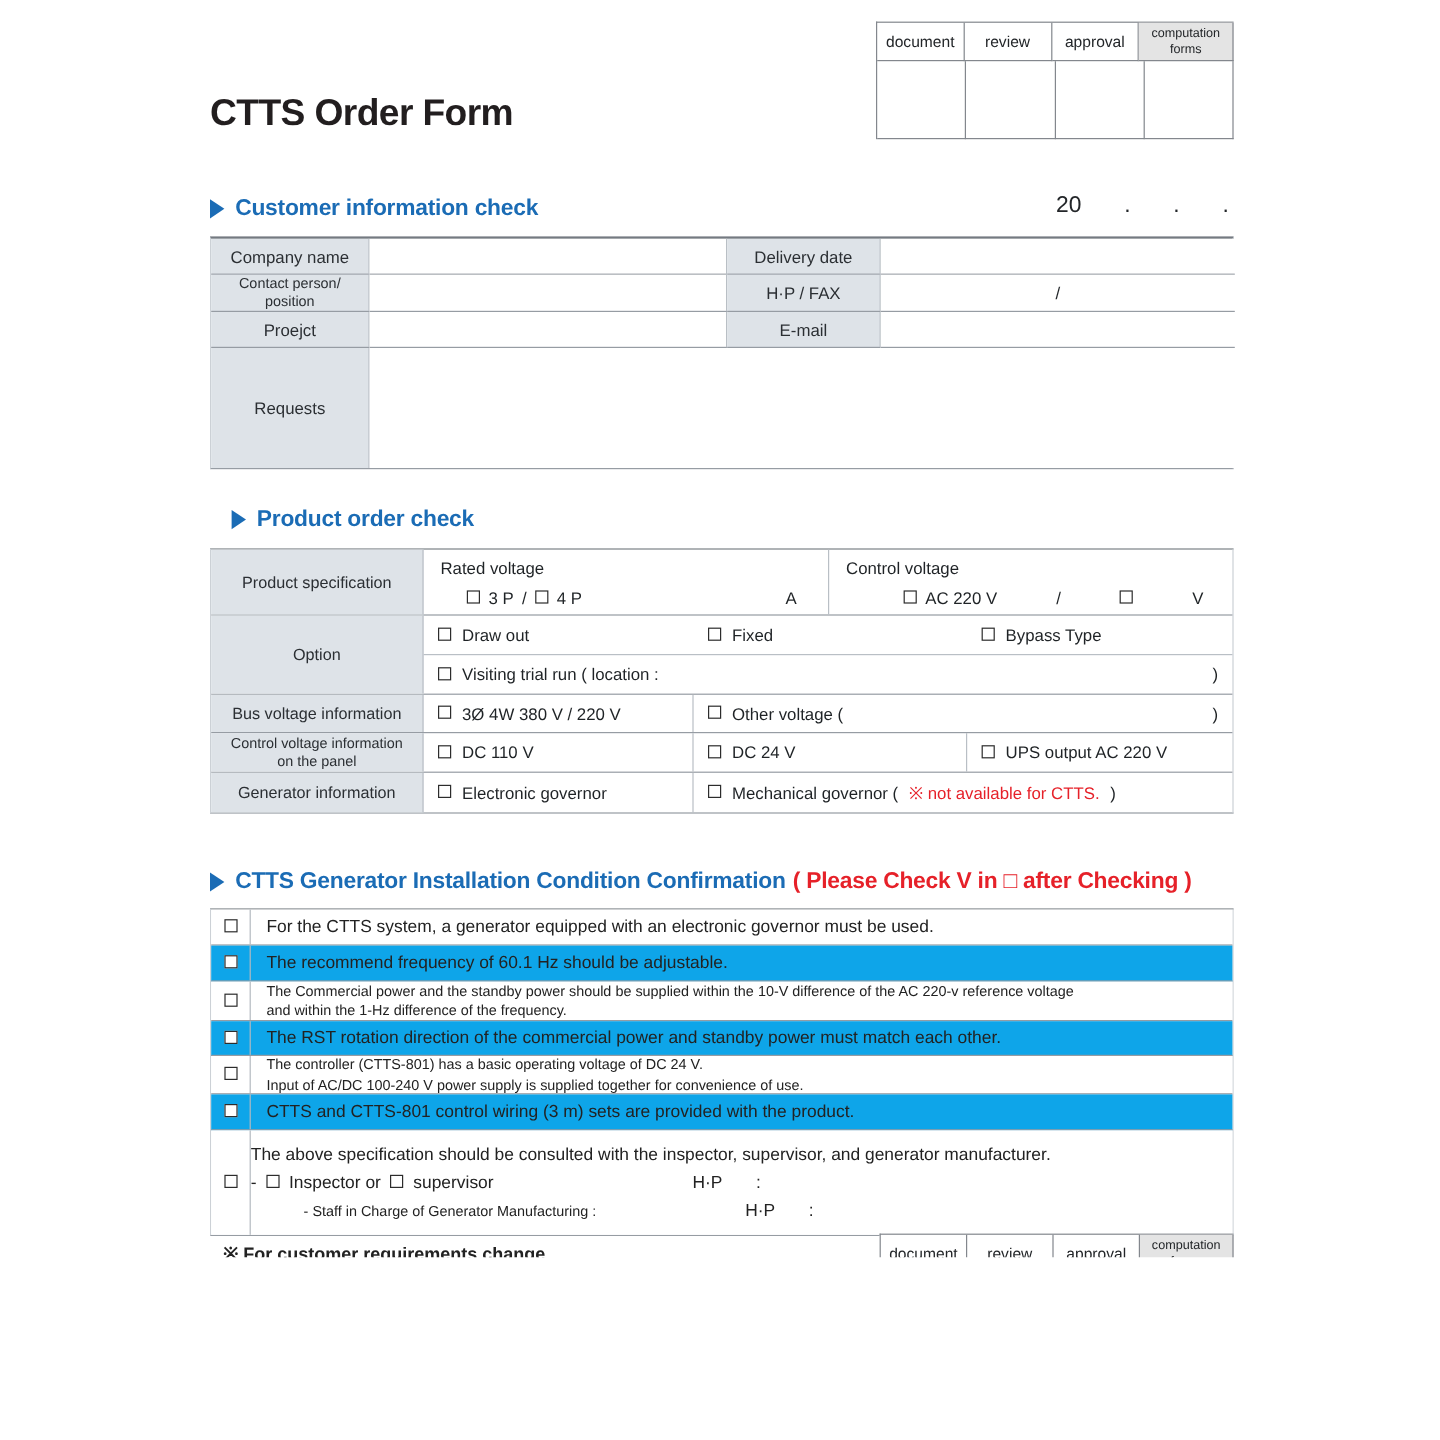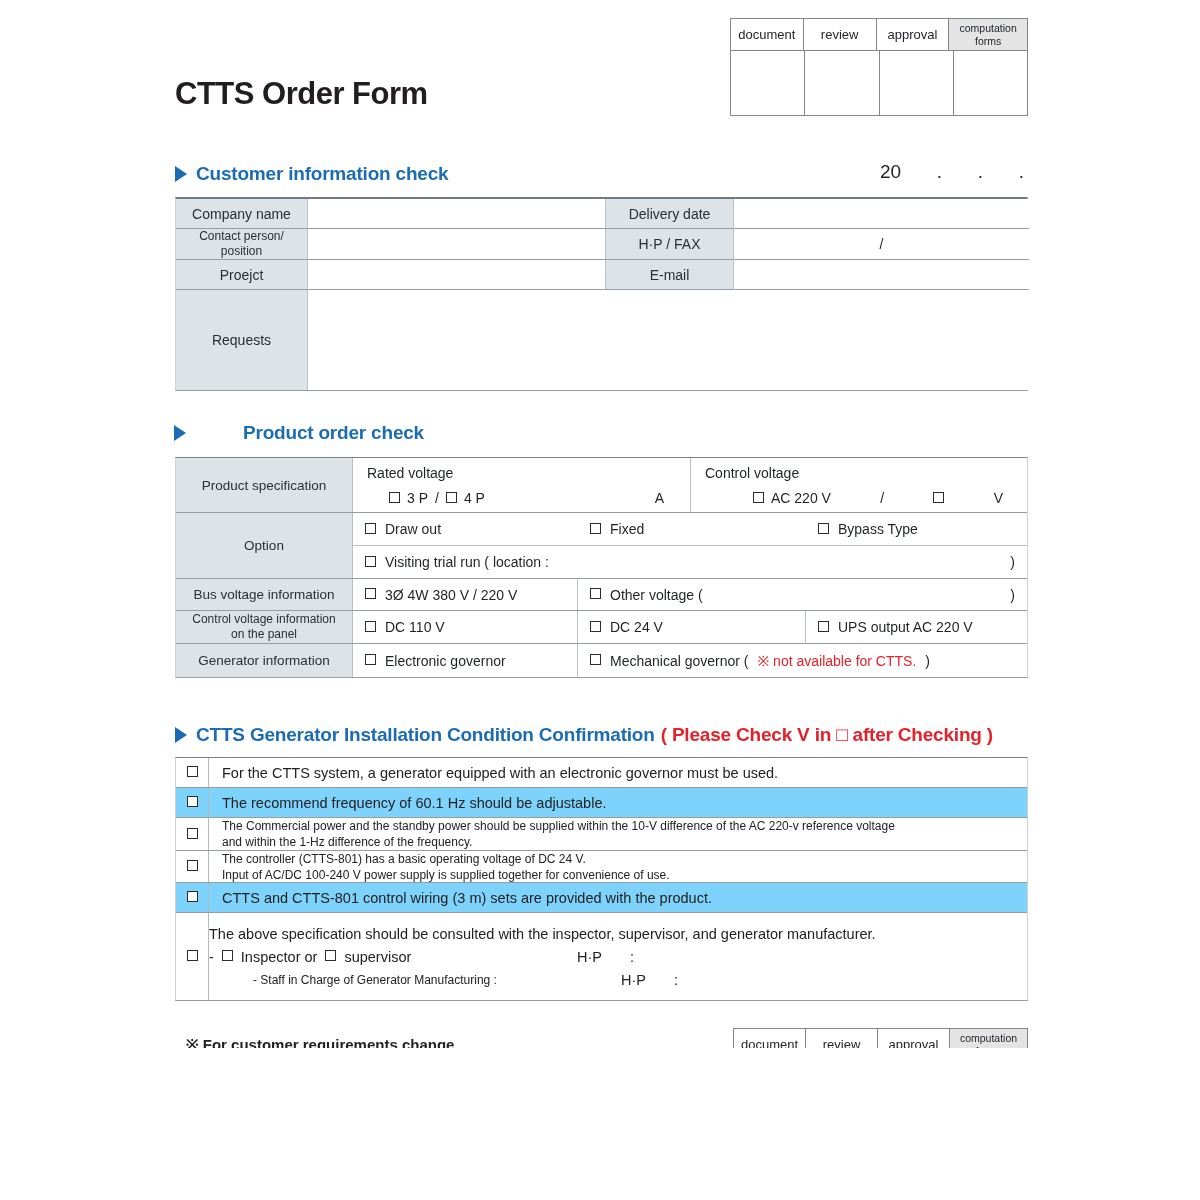--- a/index.html
+++ b/index.html
@@ -77,26 +77,26 @@
   .grow { flex:1 1 auto; }
   .paren-right { margin-left:auto; padding-right:12px; }
   .red-note { color:#e62129; }
 
   
   .chk { position:absolute; left:175px; top:757px; width:853px;
          border-top:1.5px solid #7b8187; border-bottom:1px solid #969ca3;
          border-left:1px solid #ccd1d6; border-right:1px solid #ccd1d6; }
   .chk-row { display:flex; border-bottom:1px solid #969ca3; background:#fff; }
   .chk-row:last-child { border-bottom:none; }
-  .chk-row.shade { background:#7dd3fc; }
+  .chk-row.shade { background:#0ea5e9; }
   .chk-cbcol { width:33px; flex:none; border-right:1px solid #b4bac0; display:flex;
                align-items:center; justify-content:center; }
   .chk-text { flex:1 1 auto; display:flex; flex-direction:column; justify-content:center;
               padding-left:13px; font-size:14.5px; color:#222; }
-  .chk-row.small .chk-text { font-size:12px; line-height:1.35;justify-content:space-between; }
+  .chk-row.small .chk-text { font-size:12px; line-height:1.35; }
   .consult { display:flex; flex-direction:column; justify-content:center; gap:7px; padding:6px 0; }
   .consult .c1 { font-size:14.5px; }
   .consult .crow { display:flex; align-items:center; font-size:14.5px; }
   .consult .left-grp { width:368px; flex:none; display:flex; align-items:center; gap:8px; }
   .consult .crow.small3 { font-size:12px;margin-left:44px; }
   .consult .crow.small3 .left-grp { font-size:12px; }
   .hp-colon { margin-left:28px; }
 
   
   .bottom-note { position:absolute; left:186px; top:1034px; font-size:15px; font-weight:bold; color:#222; }
@@ -151,21 +151,21 @@
 
     <div class="lbl">Proejct</div>
     <div class="inp"></div>
     <div class="lbl">E-mail</div>
     <div class="inp lastcol"></div>
 
     <div class="lbl">Requests</div>
     <div class="inp span3 lastcol"></div>
   </div>
 
-  <div class="sec-head" style="left:174px; top:422px;gap:48px;">
+  <div class="sec-head" style="left:193px; top:422px;">
     <span class="tri"></span>
     <span class="sec-title">Product order check</span>
   </div>
 
   <div class="ptable">
 
     <div class="prow" style="height:55px;">
       <div class="plbl">Product specification</div>
       <div class="pcontent">
         <div class="spec-cell vdiv">
@@ -301,20 +301,28 @@
     </div>
     <div class="chk-row small" style="height:33px;">
       <div class="chk-cbcol">
           <span class="cb"></span>
         </div>
       <div class="chk-text">
         <div>The Commercial power and the standby power should be supplied within the 10-V difference of the AC 220-v reference voltage</div>
         <div>and within the 1-Hz difference of the frequency.</div>
       </div>
     </div>
+    <div class="chk-row shade" style="height:29px;">
+      <div class="chk-cbcol">
+          <span class="cb"></span>
+        </div>
+      <div class="chk-text">
+          <div>The RST rotation direction of the commercial power and standby power must match each other.</div>
+        </div>
+    </div>
     <div class="chk-row small" style="height:32px;">
       <div class="chk-cbcol">
           <span class="cb"></span>
         </div>
       <div class="chk-text">
         <div>The controller (CTTS-801) has a basic operating voltage of DC 24 V.</div>
         <div>Input of AC/DC 100-240 V power supply is supplied together for convenience of use.</div>
       </div>
     </div>
     <div class="chk-row shade" style="height:30px;">

